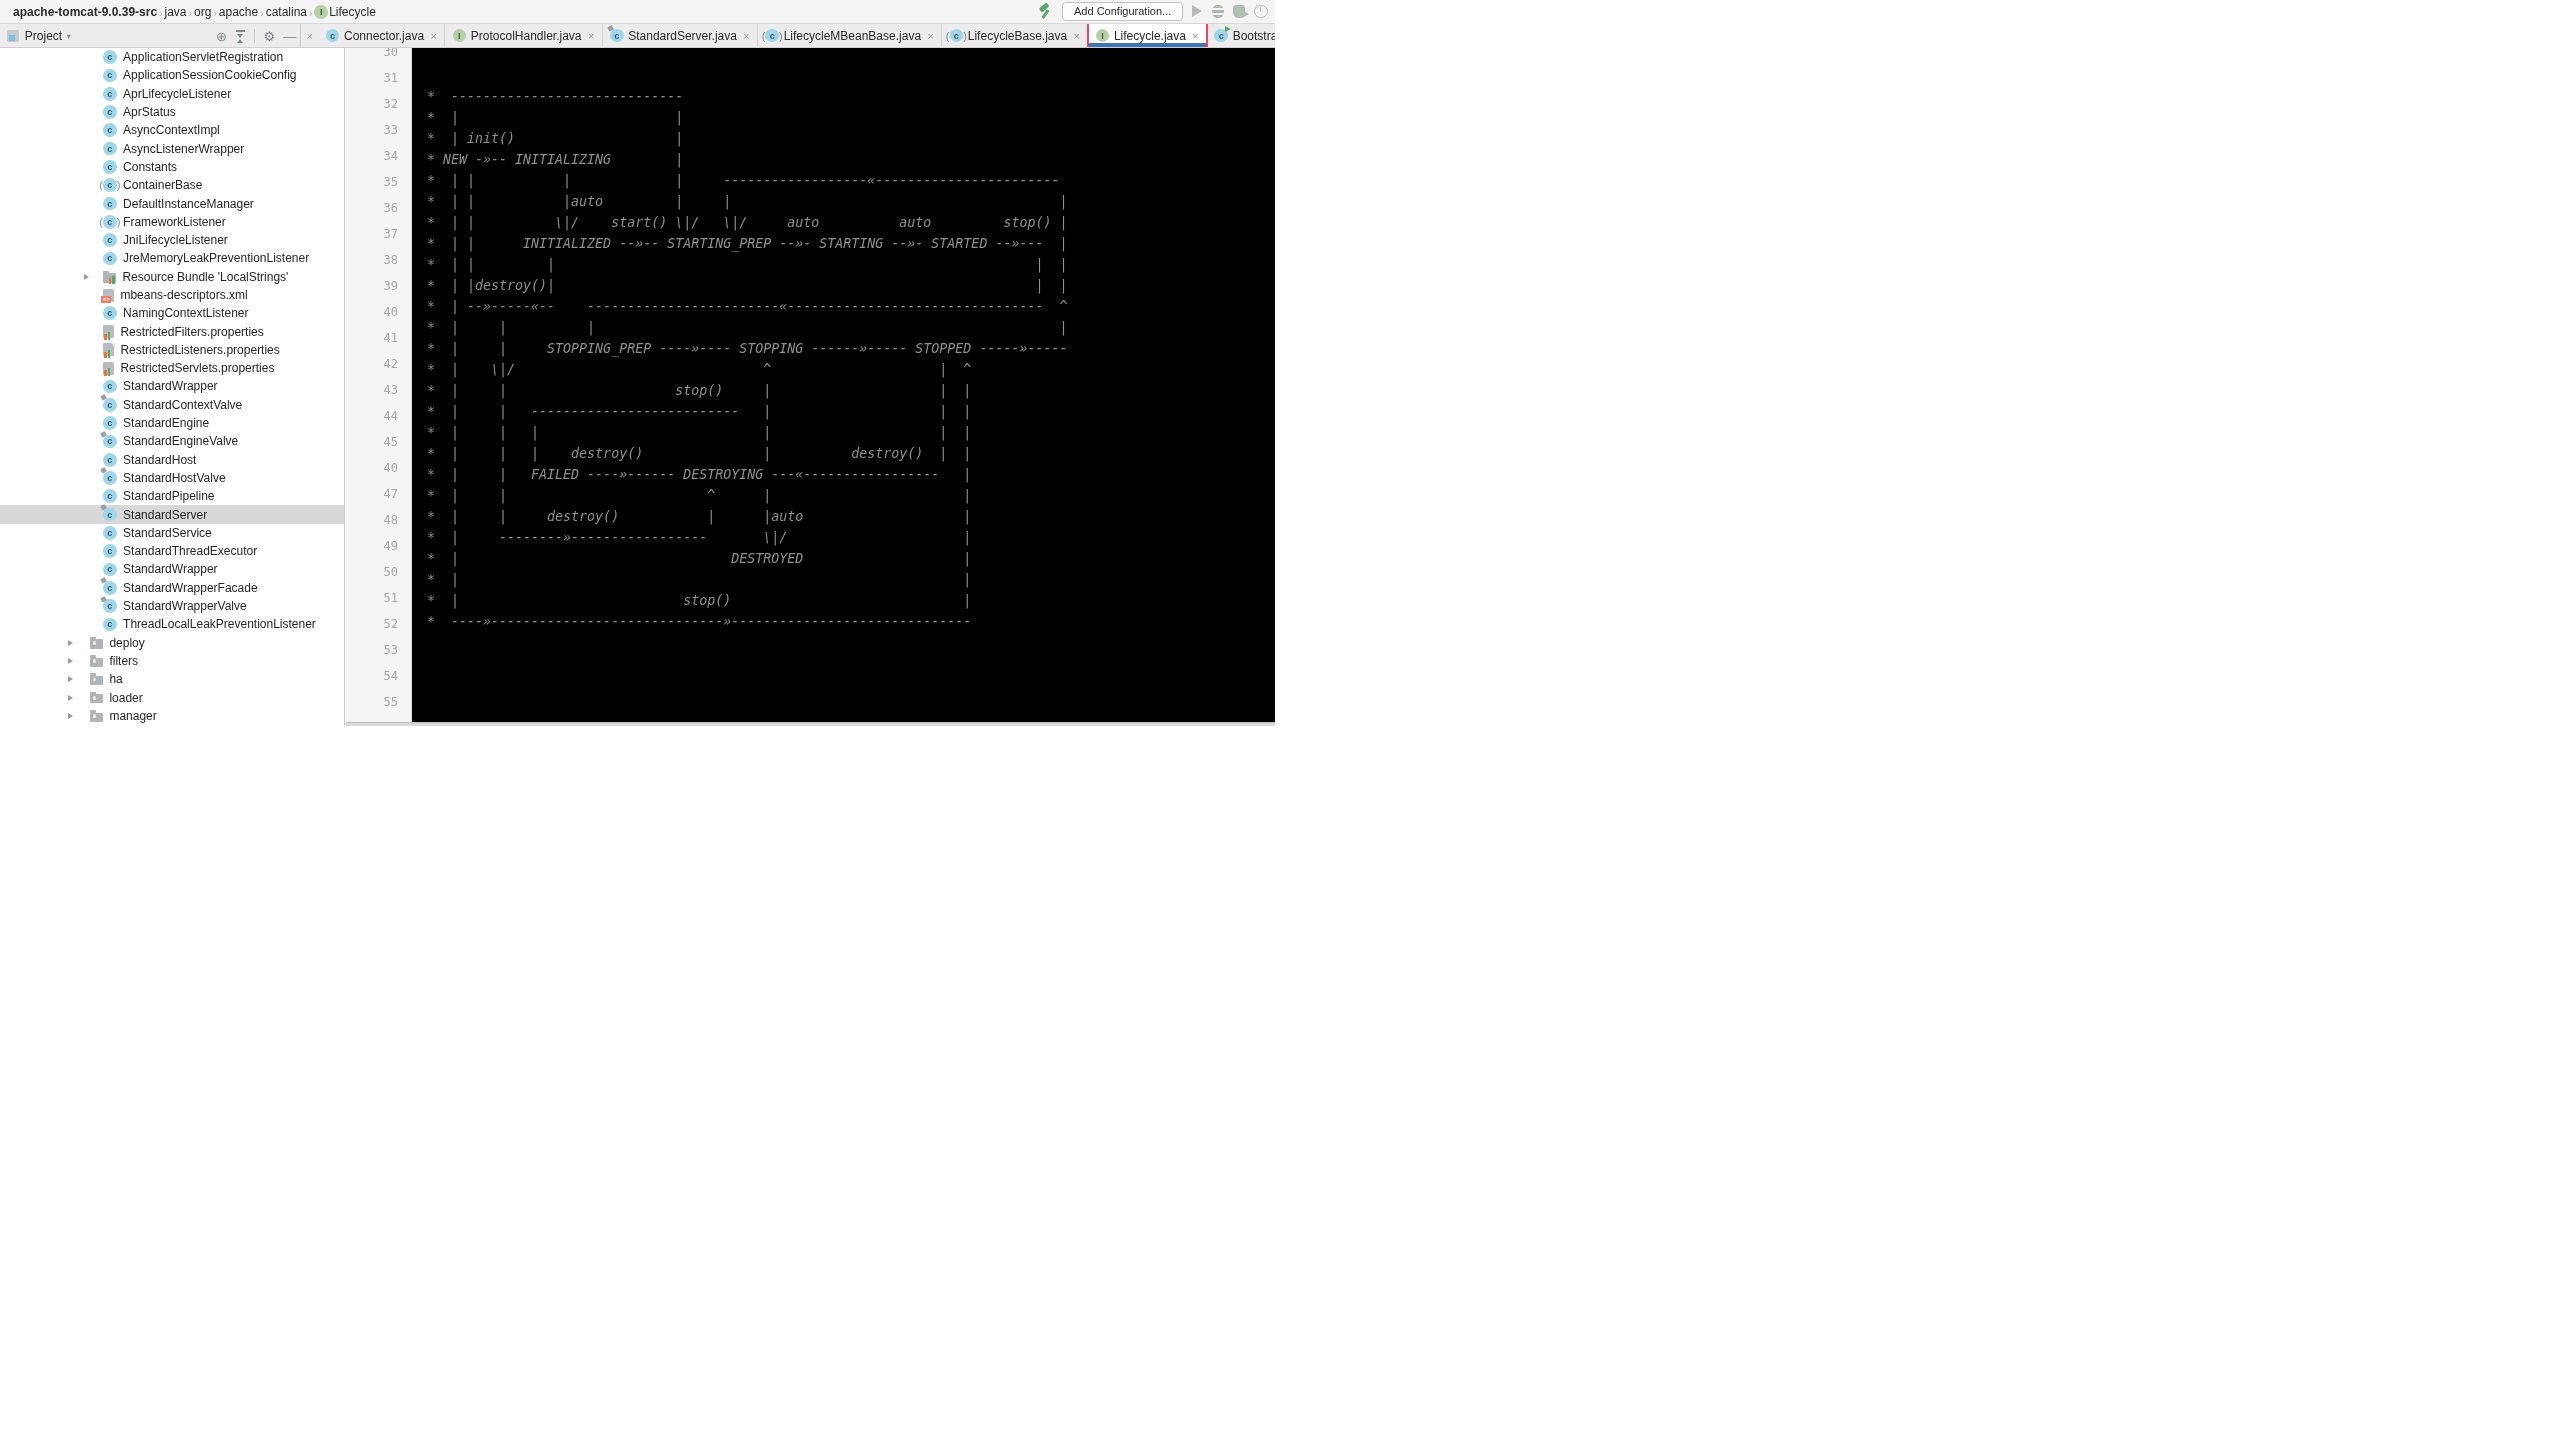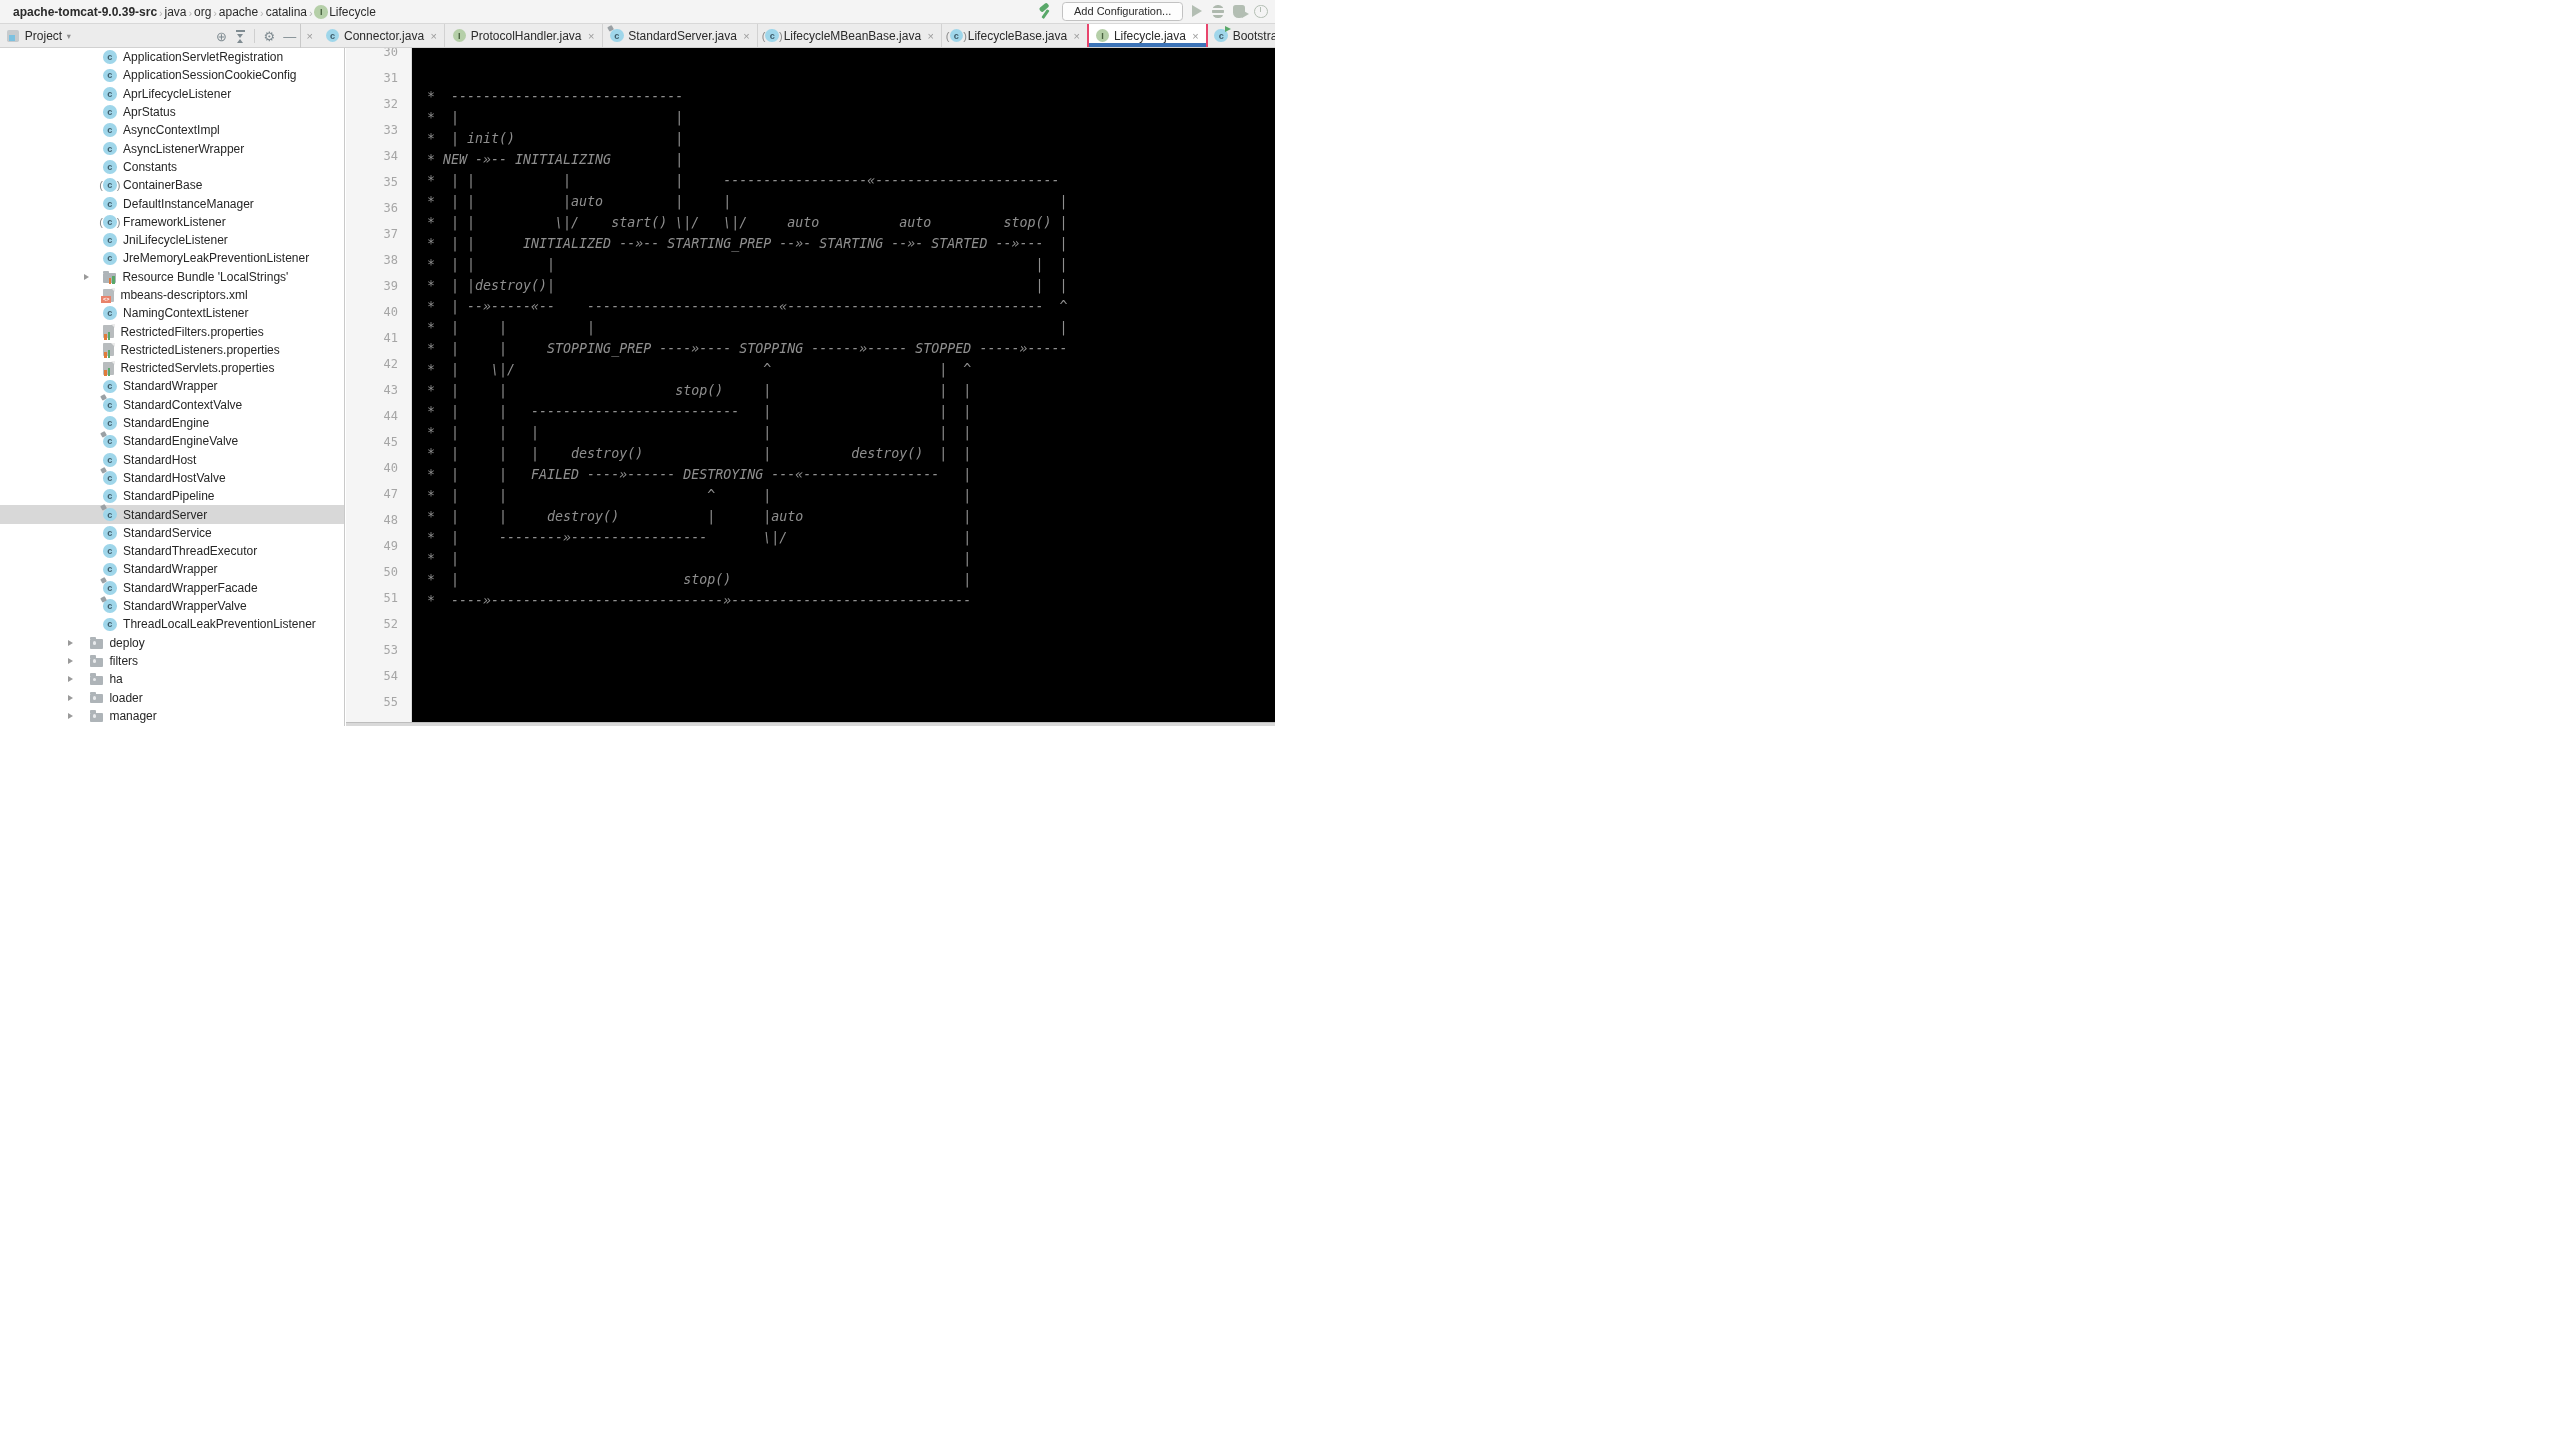--- a/index.html
+++ b/index.html
@@ -417,19 +417,20 @@
       <div class="codeline"> *  |     |     STOPPING_PREP ----»---- STOPPING ------»----- STOPPED -----»-----</div>
       <div class="codeline"> *  |    \|/                               ^                     |  ^</div>
       <div class="codeline"> *  |     |                     stop()     |                     |  |</div>
       <div class="codeline"> *  |     |   --------------------------   |                     |  |</div>
       <div class="codeline"> *  |     |   |                            |                     |  |</div>
       <div class="codeline"> *  |     |   |    destroy()               |          destroy()  |  |</div>
       <div class="codeline"> *  |     |   FAILED ----»------ DESTROYING ---«-----------------   |</div>
       <div class="codeline"> *  |     |                         ^      |                        |</div>
       <div class="codeline"> *  |     |     destroy()           |      |auto                    |</div>
       <div class="codeline"> *  |     --------»-----------------       \|/                      |</div>
+      <div class="codeline"> *  |                                  DESTROYED                    |</div>
       <div class="codeline"> *  |                                                               |</div>
       <div class="codeline"> *  |                            stop()                             |</div>
       <div class="codeline"> *  ----»-----------------------------»------------------------------</div>
     </div>
   <div class="editor-bottom"></div>
 </div>
 
 
 </body></html>

